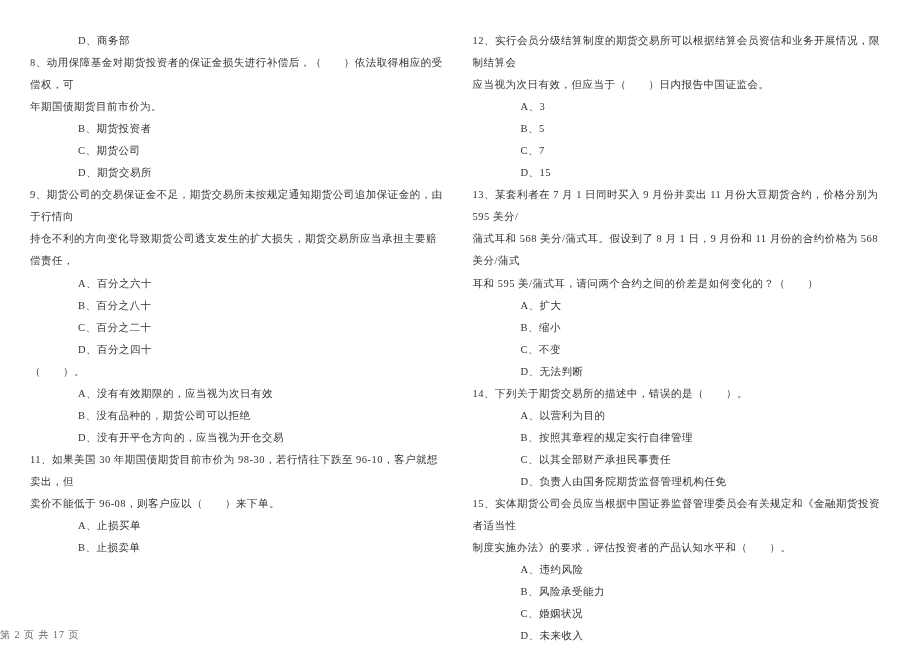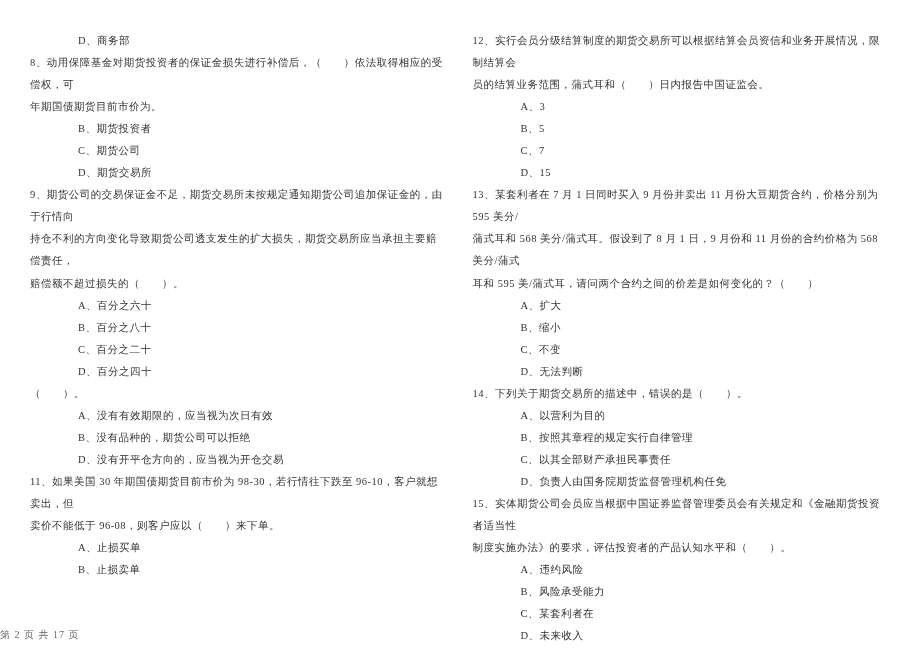--- a/index.html
+++ b/index.html
@@ -52,55 +52,54 @@
 <div class="page">
   <div class="col" id="left-col">
       <div class="line indent-opt">D、商务部</div>
       <div class="line ">8、动用保障基金对期货投资者的保证金损失进行补偿后，（　　）依法取得相应的受偿权，可</div>
       <div class="line ">年期国债期货目前市价为。</div>
       <div class="line indent-opt">B、期货投资者</div>
       <div class="line indent-opt">C、期货公司</div>
       <div class="line indent-opt">D、期货交易所</div>
       <div class="line ">9、期货公司的交易保证金不足，期货交易所未按规定通知期货公司追加保证金的，由于行情向</div>
       <div class="line ">持仓不利的方向变化导致期货公司透支发生的扩大损失，期货交易所应当承担主要赔偿责任，</div>
-      <div class="line ">赔偿额不超过损失的（　　）。</div>
       <div class="line indent-opt">A、百分之六十</div>
       <div class="line indent-opt">B、百分之八十</div>
       <div class="line indent-opt">C、百分之二十</div>
       <div class="line indent-opt">D、百分之四十</div>
       <div class="line ">（　　）。</div>
       <div class="line indent-opt">A、没有有效期限的，应当视为次日有效</div>
       <div class="line indent-opt">B、没有品种的，期货公司可以拒绝</div>
       <div class="line indent-opt">D、没有开平仓方向的，应当视为开仓交易</div>
       <div class="line ">11、如果美国 30 年期国债期货目前市价为 98-30，若行情往下跌至 96-10，客户就想卖出，但</div>
       <div class="line ">卖价不能低于 96-08，则客户应以（　　）来下单。</div>
       <div class="line indent-opt">A、止损买单</div>
       <div class="line indent-opt">B、止损卖单</div>
     </div>
   <div class="col" id="right-col">
       <div class="line ">12、实行会员分级结算制度的期货交易所可以根据结算会员资信和业务开展情况，限制结算会</div>
-      <div class="line ">员的结算业务范围，蒲式耳和（　　）日内报告中国证监会。</div>
+      <div class="line ">应当视为次日有效，但应当于（　　）日内报告中国证监会。</div>
       <div class="line indent-opt">A、3</div>
       <div class="line indent-opt">B、5</div>
       <div class="line indent-opt">C、7</div>
       <div class="line indent-opt">D、15</div>
       <div class="line ">13、某套利者在 7 月 1 日同时买入 9 月份并卖出 11 月份大豆期货合约，价格分别为 595 美分/</div>
       <div class="line ">蒲式耳和 568 美分/蒲式耳。假设到了 8 月 1 日，9 月份和 11 月份的合约价格为 568 美分/蒲式</div>
       <div class="line ">耳和 595 美/蒲式耳，请问两个合约之间的价差是如何变化的？（　　）</div>
       <div class="line indent-opt">A、扩大</div>
       <div class="line indent-opt">B、缩小</div>
       <div class="line indent-opt">C、不变</div>
       <div class="line indent-opt">D、无法判断</div>
       <div class="line ">14、下列关于期货交易所的描述中，错误的是（　　）。</div>
       <div class="line indent-opt">A、以营利为目的</div>
       <div class="line indent-opt">B、按照其章程的规定实行自律管理</div>
       <div class="line indent-opt">C、以其全部财产承担民事责任</div>
       <div class="line indent-opt">D、负责人由国务院期货监督管理机构任免</div>
       <div class="line ">15、实体期货公司会员应当根据中国证券监督管理委员会有关规定和《金融期货投资者适当性</div>
       <div class="line ">制度实施办法》的要求，评估投资者的产品认知水平和（　　）。</div>
       <div class="line indent-opt">A、违约风险</div>
       <div class="line indent-opt">B、风险承受能力</div>
-      <div class="line indent-opt">C、某套利者在</div>
+      <div class="line indent-opt">C、婚姻状况</div>
       <div class="line indent-opt">D、未来收入</div>
       <div class="line ">16、（　　）不得为非结算会员办理结算业务。</div>
     </div>
 </div>
 <div class="footer">第 2 页 共 17 页</div>
 
 </body></html>

